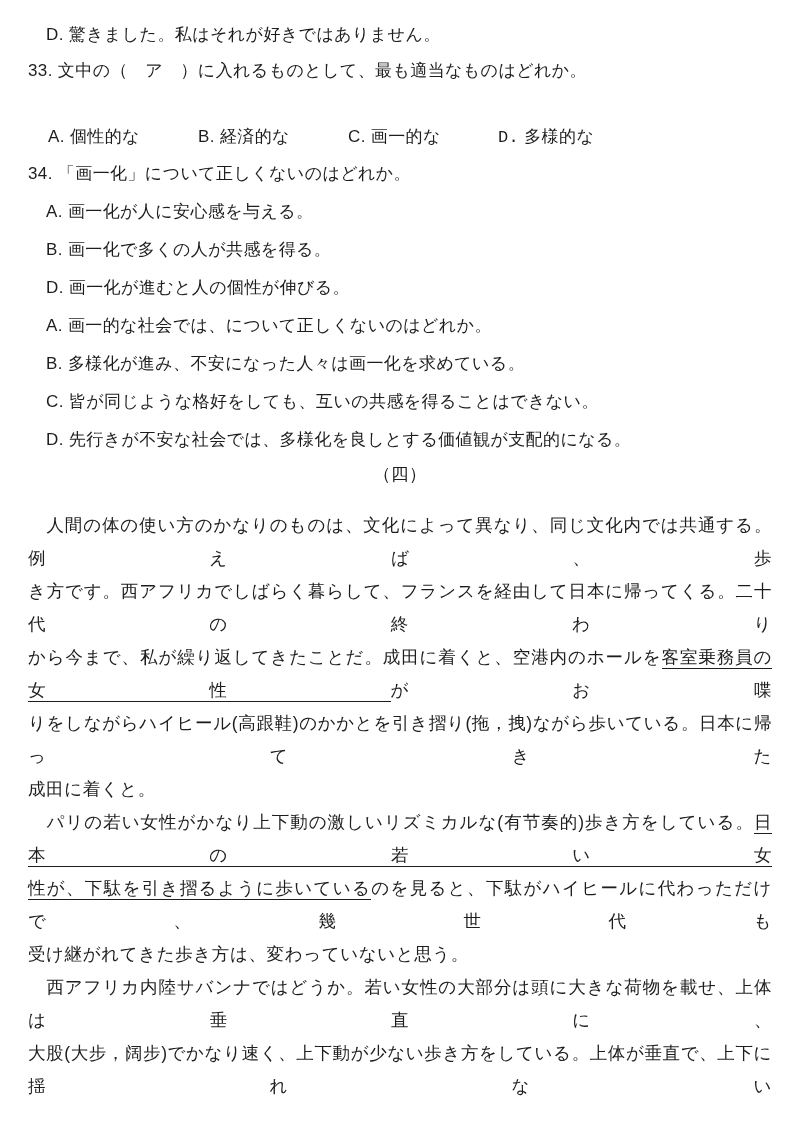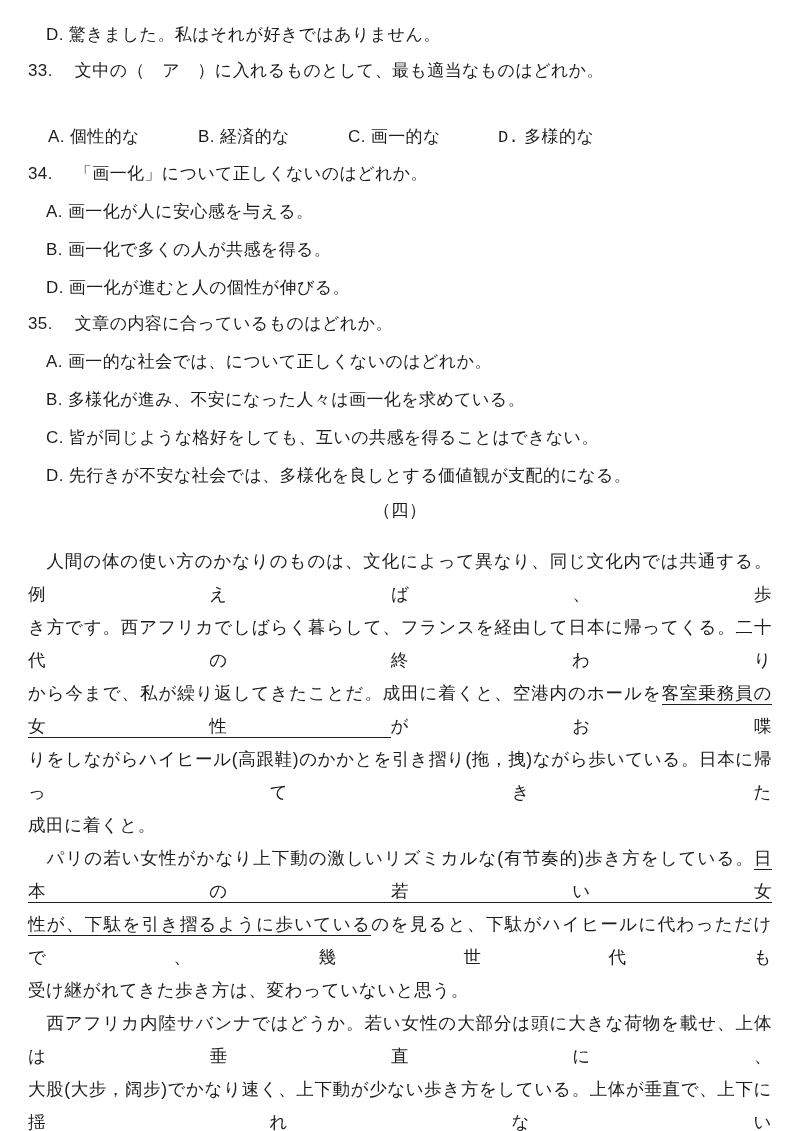--- a/index.html
+++ b/index.html
@@ -20,21 +20,21 @@
     font-size: 17px;
     letter-spacing: 0.4px;
   }
   
   .orphan {
     margin: 12px 0 0 18px;
     line-height: 30px;
   }
   
   .q-head  { margin-top: 6px;  line-height: 30px; }
-  .q-num   { margin-right: 22px; }
+  .q-num   { margin-right: 5px; }
   .opt-label { margin-right: 5px; }
   
   .opt-row {
     margin: 4px 0 0 20px;
     line-height: 30px;
     white-space: nowrap;
   }
   .opt-inline {
     display: inline-block;
     min-width: 150px;
@@ -80,21 +80,20 @@
   <div class="orphan">
     <span class="opt-label">D.</span><span>驚きました。私はそれが好きではありません。</span>
   </div>
   <div id="content">
       <div class="q-head"><span class="q-num">33.</span><span>文中の（　ア　）に入れるものとして、最も適当なものはどれか。</span></div>
       <div class="opt-row"><span class="opt-inline"><span class="opt-label">A.</span><span>個性的な</span></span><span class="opt-inline"><span class="opt-label">B.</span><span>経済的な</span></span><span class="opt-inline"><span class="opt-label">C.</span><span>画一的な</span></span><span class="opt-inline"><span class="opt-label">D.</span><span>多様的な</span></span></div>
       <div class="q-head"><span class="q-num">34.</span><span>「画一化」について正しくないのはどれか。</span></div>
       <div class="opt-block"><span class="opt-label">A.</span><span>画一化が人に安心感を与える。</span></div>
       <div class="opt-block"><span class="opt-label">B.</span><span>画一化で多くの人が共感を得る。</span></div>
       <div class="opt-block"><span class="opt-label">D.</span><span>画一化が進むと人の個性が伸びる。</span></div>
-      <div class="q-head"><span class="q-num">35.</span><span>文章の内容に合っているものはどれか。</span></div>
       <div class="opt-block"><span class="opt-label">A.</span><span>画一的な社会では、について正しくないのはどれか。</span></div>
       <div class="opt-block"><span class="opt-label">B.</span><span>多様化が進み、不安になった人々は画一化を求めている。</span></div>
       <div class="opt-block"><span class="opt-label">C.</span><span>皆が同じような格好をしても、互いの共感を得ることはできない。</span></div>
       <div class="opt-block"><span class="opt-label">D.</span><span>先行きが不安な社会では、多様化を良しとする価値観が支配的になる。</span></div>
       <div class="section-heading">（四）</div>
       <div class="passage">
         <div class="p-line fill"><span>　人間の体の使い方のかなりのものは、文化によって異なり、同じ文化内では共通する。例えば、歩</span></div>
         <div class="p-line fill"><span>き方です。西アフリカでしばらく暮らして、フランスを経由して日本に帰ってくる。二十代の終わり</span></div>
         <div class="p-line fill"><span>から今まで、私が繰り返してきたことだ。成田に着くと、空港内のホールを</span><span class="useg">客室乗務員の女性</span><span>がお喋</span></div>
         <div class="p-line fill"><span>りをしながらハイヒール(高跟鞋)のかかとを引き摺り(拖，拽)ながら歩いている。日本に帰ってきた</span></div>

